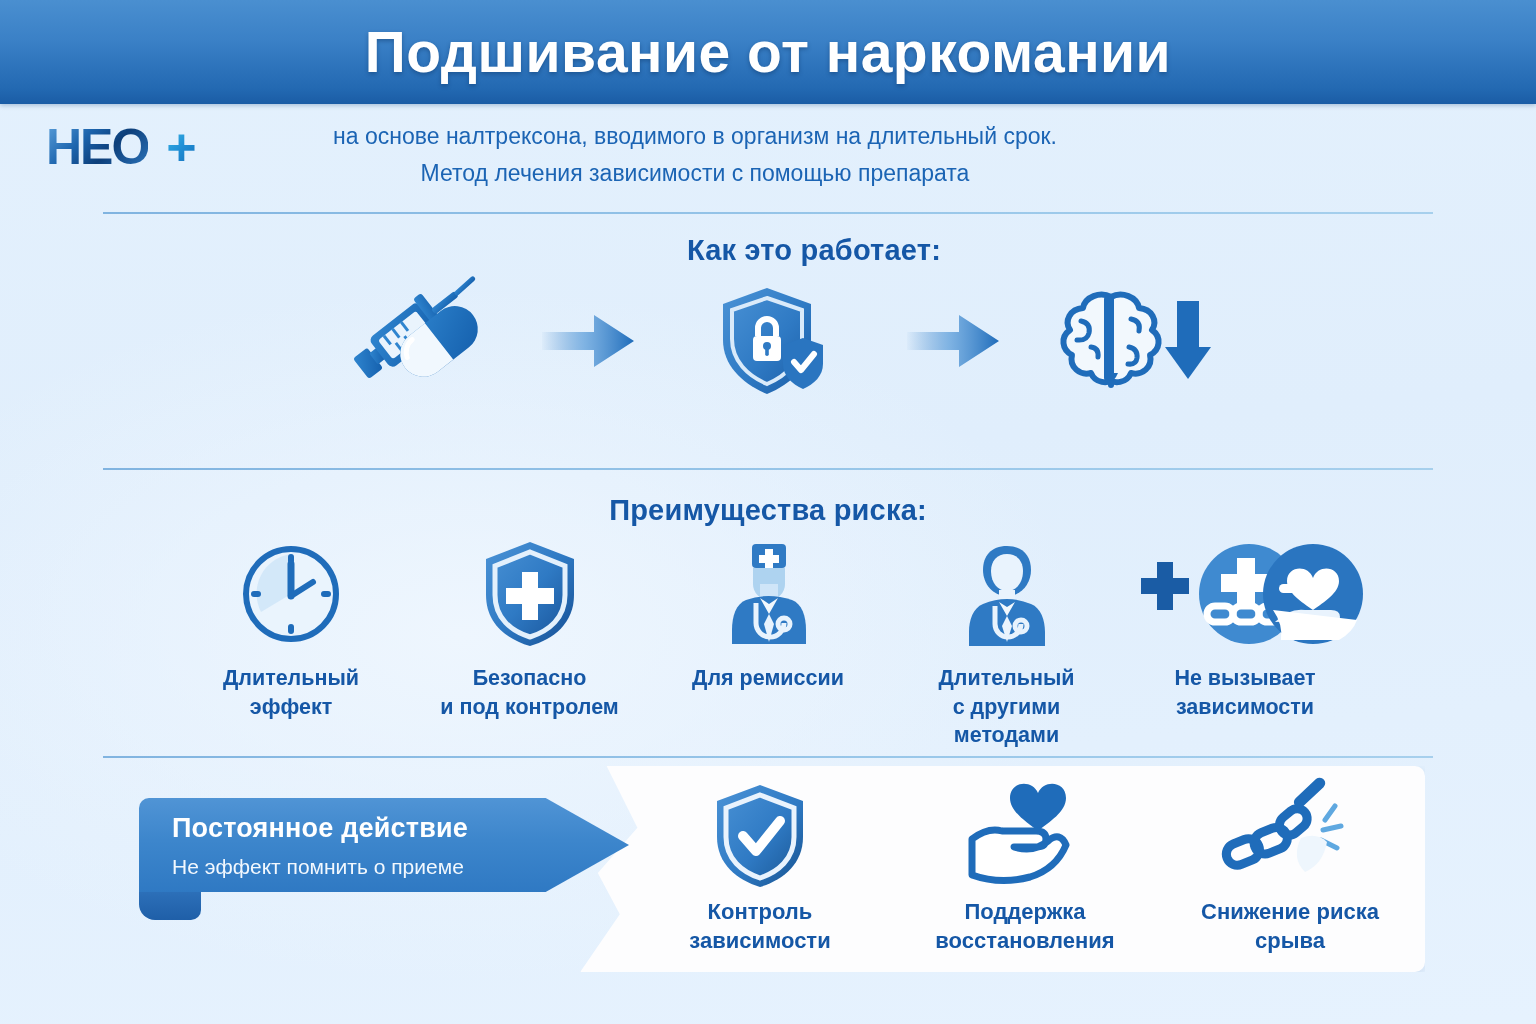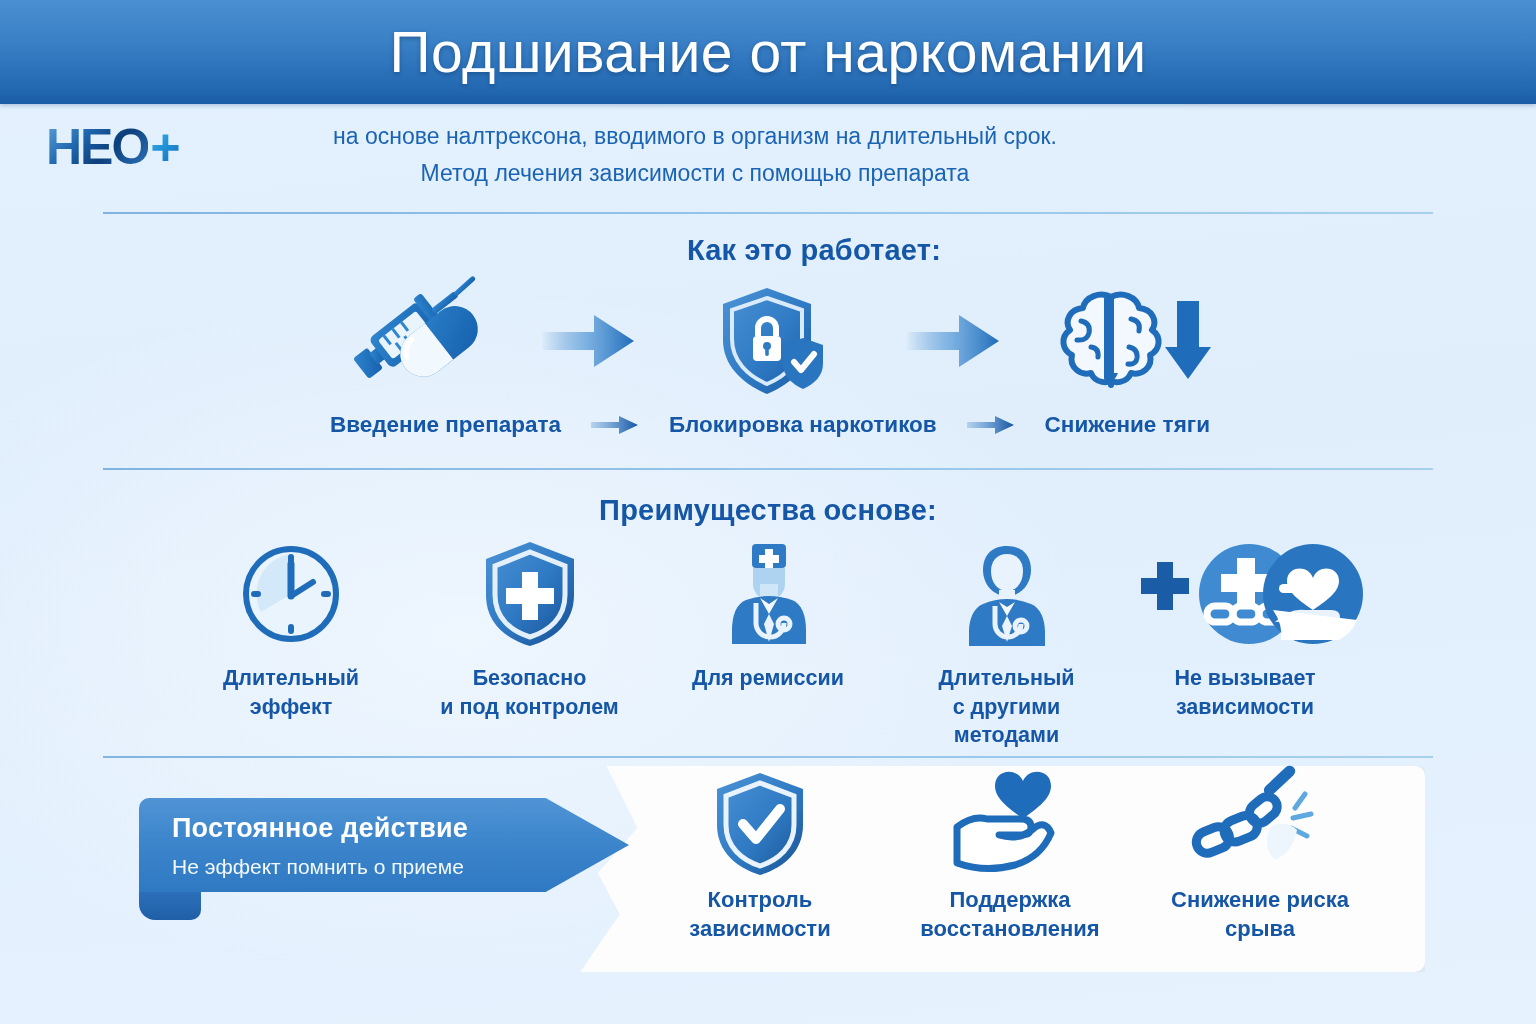--- a/index.html
+++ b/index.html
@@ -18,29 +18,29 @@
   }
 
   
   .header{
     position:absolute;left:0;top:0;width:1536px;height:104px;
     background:linear-gradient(180deg,#4a8fd0 0%,#3a80c6 40%,#2369b2 85%,#1a5ca5 100%);
     box-shadow:0 2px 4px rgba(20,70,130,.25);
     display:flex;align-items:center;justify-content:center;
   }
   .header h1{
-    margin:0;color:#ffffff;font-size:57px;font-weight:normal;
+    margin:0;color:#ffffff;font-size:57px;font-weight:bold;
     letter-spacing:.5px;line-height:1;
     text-shadow:0 2px 4px rgba(10,50,100,.45);
   }
 
   
   .logo{
     position:absolute;left:46px;top:116px;width:190px;height:62px;
-    display:flex;align-items:center;
+    display:flex;align-items:center;gap:16px;
   }
   .logo-text{
     font-size:50px;font-weight:bold;letter-spacing:-2px;line-height:1;
     background:linear-gradient(135deg,#5fa3dd 0%,#1c64ad 35%,#0d3f7a 60%,#2e78c0 100%);
     -webkit-background-clip:text;background-clip:text;color:transparent;
     -webkit-text-fill-color:transparent;
   }
   .logo-plus{
     font-size:52px;font-weight:bold;line-height:1;margin-left:2px;
     background:linear-gradient(135deg,#45c3e8 0%,#1f8fd6 50%,#1565b0 100%);
@@ -105,22 +105,22 @@
     position:absolute;left:545px;top:766px;width:880px;height:206px;
   }
   .white-panel .shape{
     position:absolute;inset:0;
     background:#fdfdfe;
     clip-path:polygon(7.0% 0%, 100% 0%, 100% 100%, 4.0% 100%, 8.5% 72%, 6.0% 52%, 10.5% 30%);
     border-radius:0 10px 10px 0;
     box-shadow:0 3px 10px rgba(30,90,160,.12);
   }
   .panel-items{
-    position:absolute;left:90px;top:2px;width:780px;height:180px;
-    display:flex;align-items:flex-start;
+    position:absolute;left:90px;top:14px;width:780px;height:180px;
+    display:flex;align-items:flex-start;justify-content:space-between;
   }
   .panel-item{width:250px;display:flex;flex-direction:column;align-items:center;}
   .panel-item .ic{height:112px;display:flex;align-items:center;justify-content:center;}
   .panel-item .cap{
     margin-top:6px;text-align:center;color:#1557a6;
     font-size:22px;font-weight:bold;line-height:1.3;
   }
 
   .ribbon{
     position:absolute;left:139px;top:798px;width:490px;height:122px;
@@ -255,45 +255,24 @@
         <path d="M80 34 q10 2 8 12" fill="none" stroke="#1f6cba" stroke-width="5" stroke-linecap="round"></path>
         <path d="M78 62 q9 2 8 11 q-1 7 -9 6" fill="none" stroke="#1f6cba" stroke-width="5" stroke-linecap="round"></path>
         <g>
           <rect x="126" y="16" width="22" height="50" fill="#1f6cba"></rect>
           <path d="M114 62 L160 62 L137 94 Z" fill="#1f6cba"></path>
         </g>
       </svg>
     </div>
   </div>
 
-  <div class="how-labels">
-    <div class="lbl">Введение препарата</div>
-    <div class="sm-arrow">
-      <svg width="48" height="20" viewBox="0 0 48 20">
-        <defs>
-          <linearGradient id="gArrS" x1="0" y1="0" x2="1" y2="0">
-            <stop offset="0" stop-color="#2f79c3" stop-opacity="0.25"></stop>
-            <stop offset="1" stop-color="#1355a3"></stop>
-          </linearGradient>
-        </defs>
-        <path d="M0 7 L28 7 L28 1 L47 10 L28 19 L28 13 L0 13 Z" fill="url(#gArrS)"></path>
-      </svg>
-    </div>
-    <div class="lbl">Блокировка наркотиков</div>
-    <div class="sm-arrow">
-      <svg width="48" height="20" viewBox="0 0 48 20">
-        <path d="M0 7 L28 7 L28 1 L47 10 L28 19 L28 13 L0 13 Z" fill="url(#gArrS)"></path>
-      </svg>
-    </div>
-    <div class="lbl">Снижение тяги</div>
-  </div>
 
   <div class="divider d2"></div>
 
-  <div class="sec-head h2">Преимущества основе:</div>
+  <div class="sec-head h2">Преимущества риска:</div>
 
   <div class="benefits">
 
     <div class="benefit">
       <div class="ic">
         <svg width="104" height="104" viewBox="0 0 104 104">
           <circle cx="52" cy="52" r="45" fill="#eaf4fd" stroke="#1f6cba" stroke-width="6"></circle>
           <path d="M52 52 L52 12 A40 40 0 0 0 22 70 Z" fill="#cfe5f8" opacity="0.85"></path>
           <rect x="49" y="12" width="6" height="10" rx="3" fill="#1f6cba"></rect>
           <rect x="49" y="82" width="6" height="10" rx="3" fill="#1f6cba"></rect>

